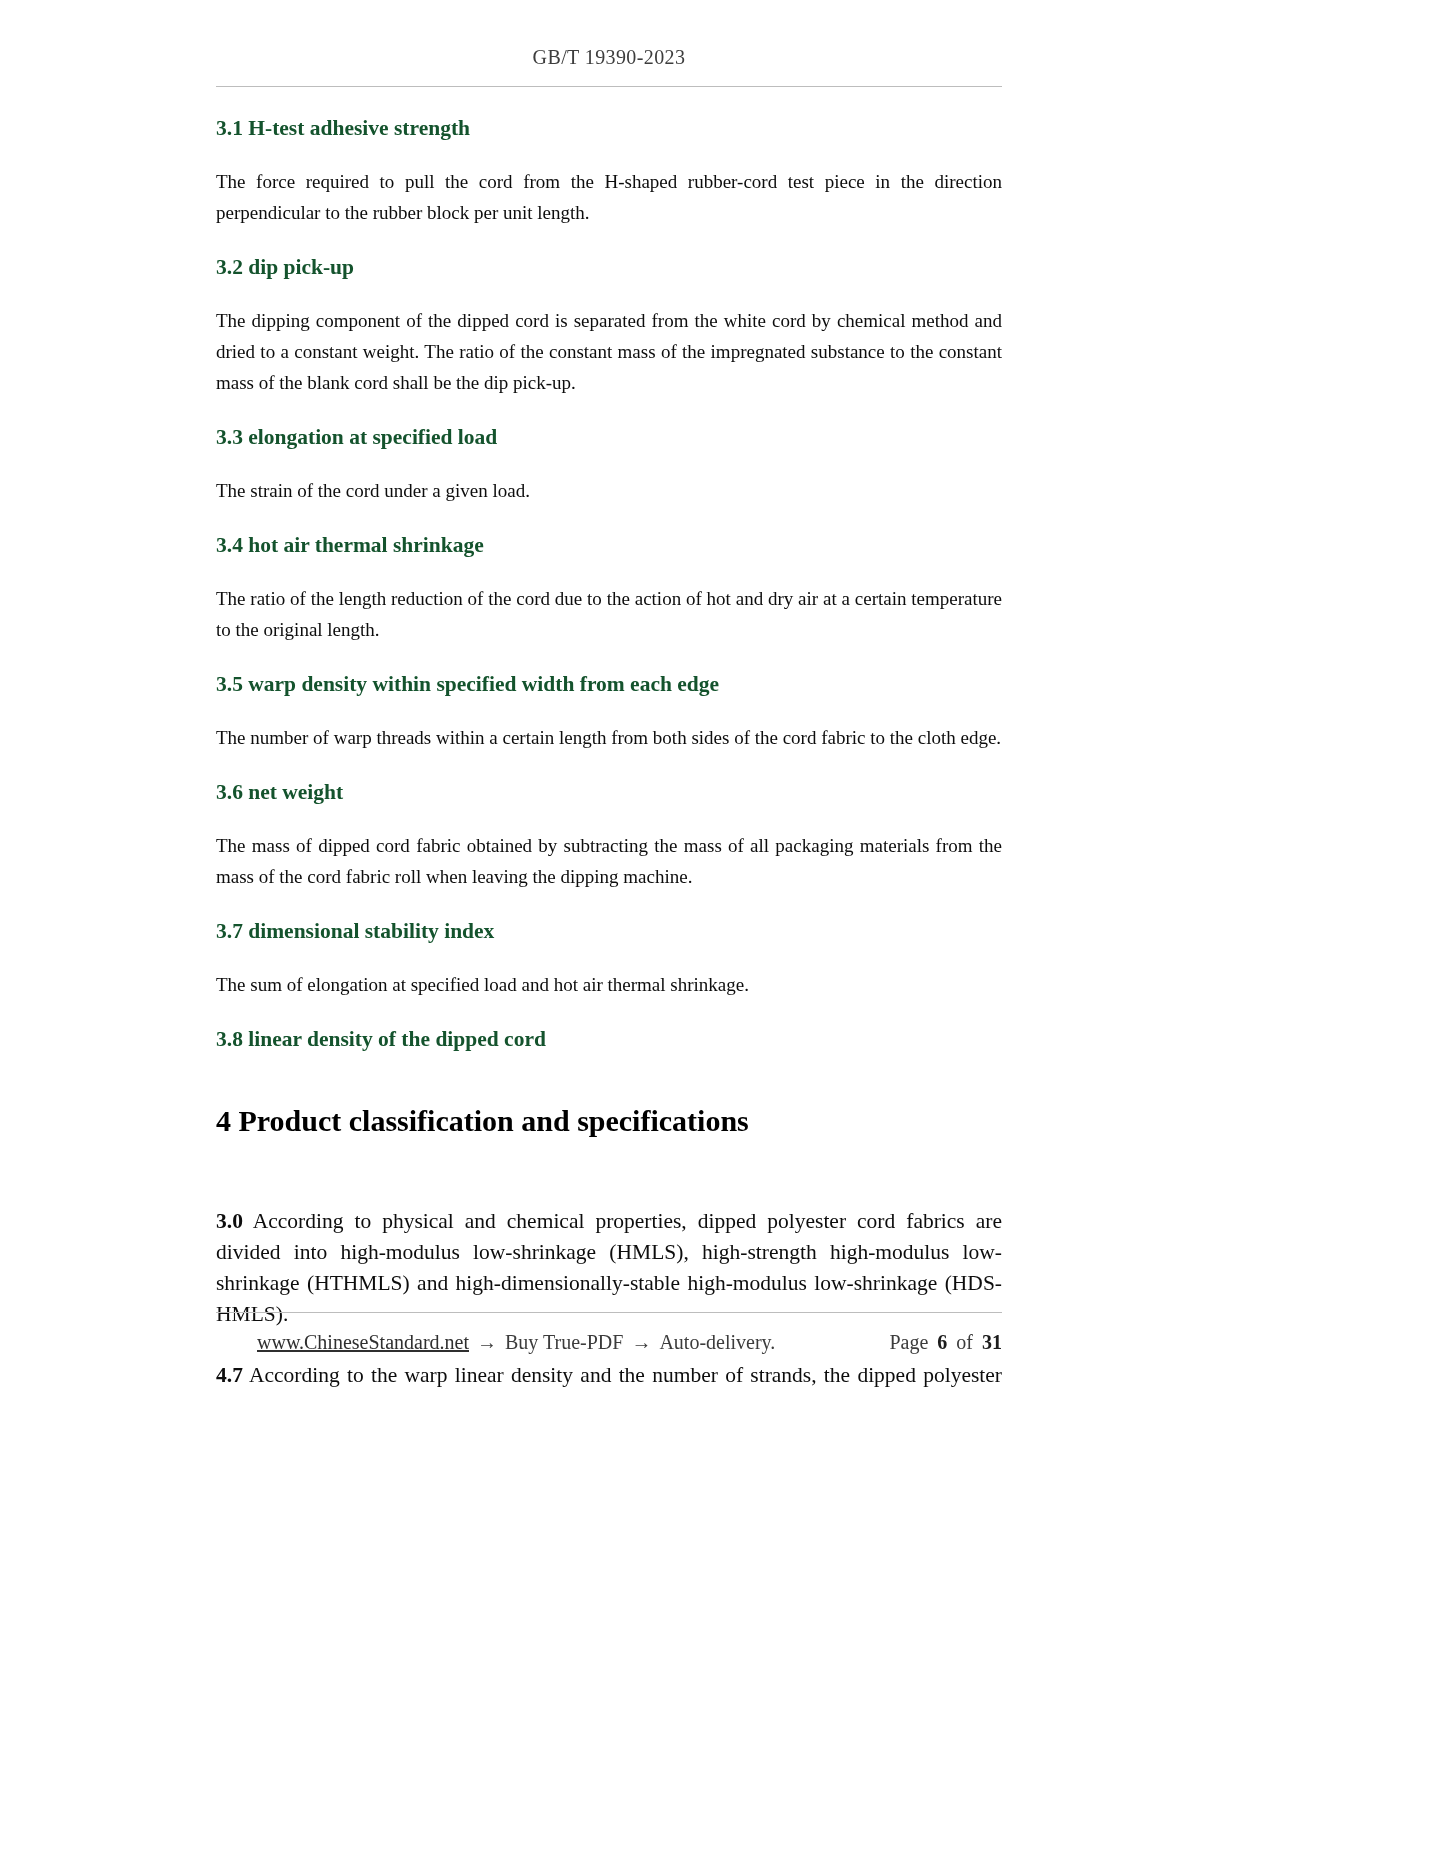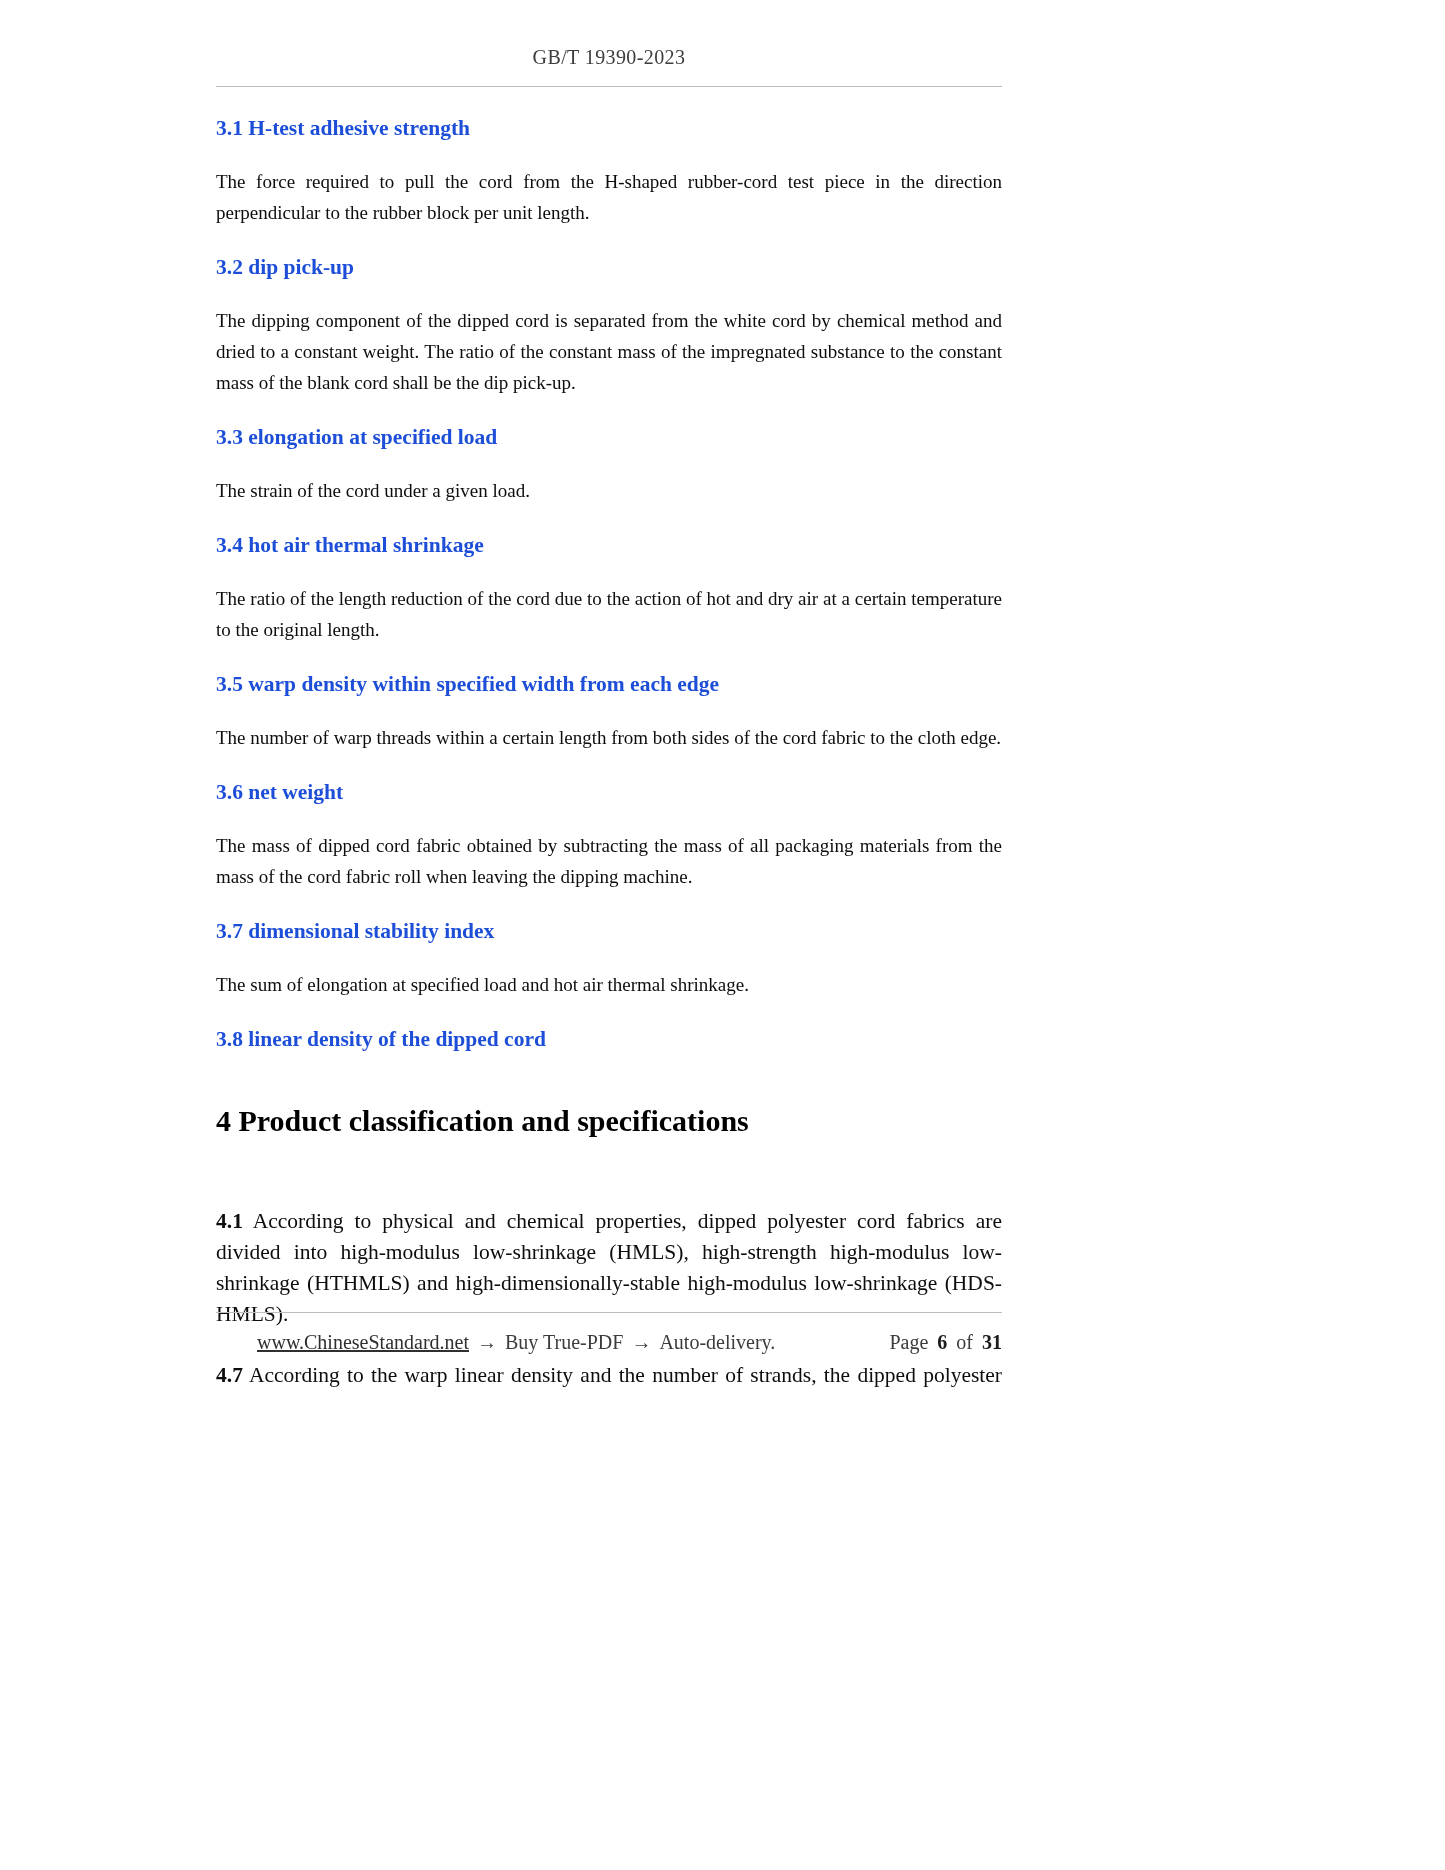--- a/index.html
+++ b/index.html
@@ -29,21 +29,21 @@
     border: none;
     border-top: 1px solid #bdbdbd;
     margin-top: 17px;
   }
   .doc-body { padding-top: 2px; }
   .term h3 {
     font-size: 21.5px;
     font-weight: bold;
     margin-top: 27px;
     margin-bottom: 25px;
-    color: #1d4ed8;
+    color: #14532d;
   }
   .term p {
     font-size: 19px;
     line-height: 31px;
     text-align: justify;
     color: #0d0d0d;
   }
   .chapter {
     font-size: 30px;
     font-weight: bold;
@@ -139,21 +139,21 @@
         <h3>3.7 dimensional stability index</h3>
         <p>The sum of elongation at specified load and hot air thermal shrinkage.</p>
       </section>
 
       <section class="term">
         <h3>3.8 linear density of the dipped cord</h3>
       </section>
 
       <h2 class="chapter">4 Product classification and specifications</h2>
 
-      <p class="clause"><span class="num">4.1</span> <span>According to physical and chemical properties, dipped polyester cord fabrics are divided into high-modulus low-shrinkage (HMLS), high-strength high-modulus low-shrinkage (HTHMLS) and high-dimensionally-stable high-modulus low-shrinkage (HDS-HMLS).</span></p>
+      <p class="clause"><span class="num">3.0</span> <span>According to physical and chemical properties, dipped polyester cord fabrics are divided into high-modulus low-shrinkage (HMLS), high-strength high-modulus low-shrinkage (HTHMLS) and high-dimensionally-stable high-modulus low-shrinkage (HDS-HMLS).</span></p>
 
       <p class="clause"><span class="num">4.7</span> <span>According to the warp linear density and the number of strands, the dipped polyester cord fabric is divided into 1100dtex/2, 1440dtex/2, 1670dtex/2, 2200dtex/2, 2500dtex/2, 3340dtex/2, a total of 6 specifications.</span></p>
 
     </main>
   </div>
 
   <footer class="doc-footer">
     <hr class="footer-rule">
     <div class="footer-row">
       <div class="footer-left">

